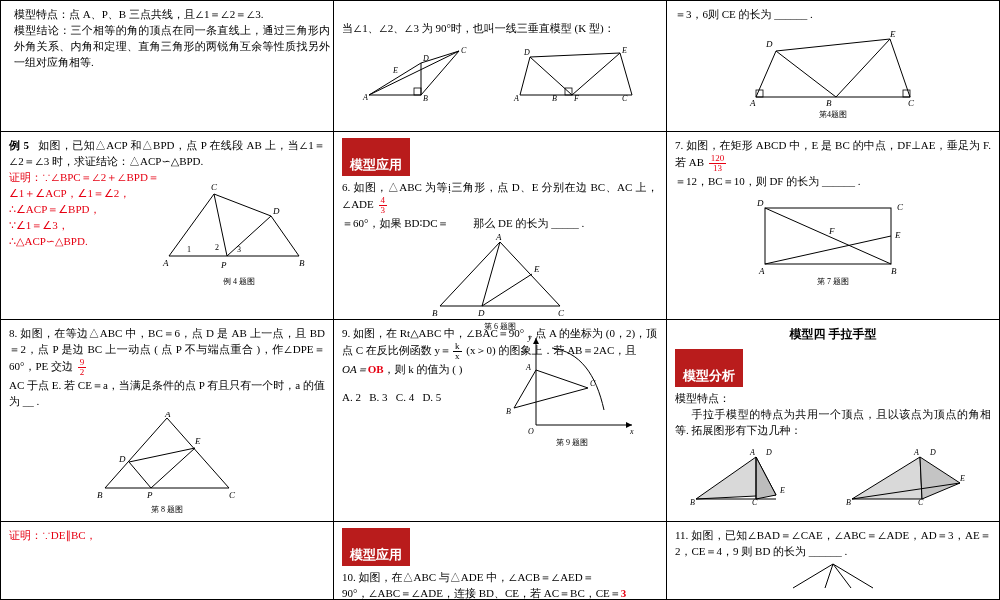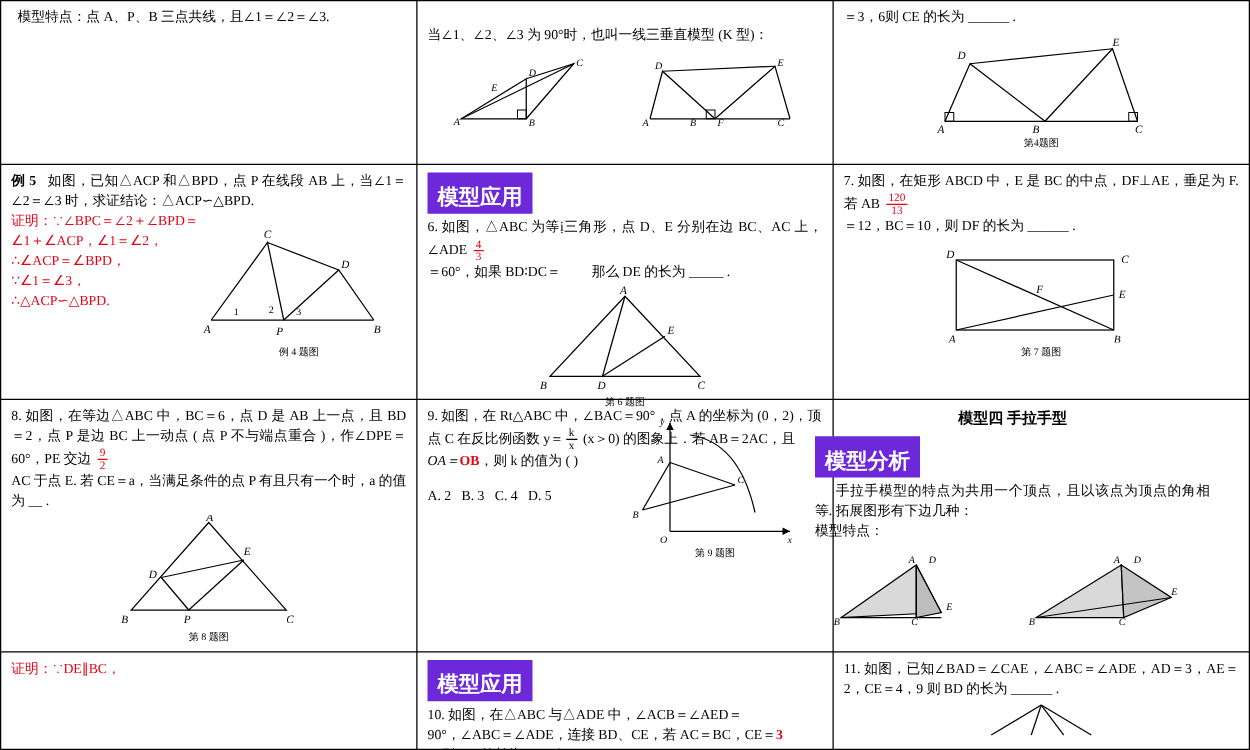--- a/index.html
+++ b/index.html
@@ -12,25 +12,25 @@
     overflow:hidden;
   }
   .page{position:relative;width:1000px;height:600px;}
   .vline{position:absolute;top:0;bottom:0;width:1px;background:#000;}
   .hline{position:absolute;left:0;right:0;height:1px;background:#000;}
   .cell{position:absolute;box-sizing:border-box;padding:6px 8px 4px 8px;}
   .txt{line-height:1.45;text-align:justify;}
   .red{color:#e60012;}
   .tag{
     display:inline-block;
-    background:#6d28d9;
+    background:#b91c1c;
     color:#fff;
     font-weight:bold;
-    font-size:17px;
-    padding:8px 8px 2px 8px;
+    font-size:13px;
+    padding:18px 8px 2px 8px;
     font-family:"Liberation Sans", sans-serif;
     position:relative;
   }
   .tagwrap{margin-bottom:4px;}
   .tag:after{
     content:"";
     position:absolute;
     right:-1px;top:0;bottom:0;width:0;
   }
   .figcap{font-size:8px;text-align:center;margin-top:2px;}
@@ -53,20 +53,21 @@
   <div class="hline" style="top:521px;"></div>
   <div class="hline" style="top:599px;"></div>
 
   <div class="vline" style="left:0;"></div>
   <div class="vline" style="left:333px;"></div>
   <div class="vline" style="left:666px;"></div>
   <div class="vline" style="left:999px;"></div>
 
   <div class="cell" style="left:6px;top:1px;width:332px;height:130px;">
     <div class="txt">模型特点：点 A、P、B 三点共线，且∠1＝∠2＝∠3.</div>
+    <div class="txt">模型结论：三个相等的角的顶点在同一条直线上，通过三角形内外角关系、内角和定理、直角三角形的两锐角互余等性质找另外一组对应角相等.</div>
   </div>
 
   <div class="cell" style="left:334px;top:1px;width:332px;height:130px;">
     <div style="height:14px;"></div>
     <div class="txt">当∠1、∠2、∠3 为 90°时，也叫一线三垂直模型 (K 型)：</div>
     <div style="display:flex;justify-content:space-around;margin-top:6px;">
       <svg width="120" height="58">
         <polygon points="10,52 62,52 62,20" fill="none" stroke="#000" stroke-width="1"></polygon>
         <polyline points="62,20 100,8 62,52" fill="none" stroke="#000" stroke-width="1"></polyline>
         <line x1="10" y1="52" x2="100" y2="8" stroke="#000" stroke-width="1"></line>
@@ -258,25 +259,25 @@
           <text x="36" y="104" font-size="8" font-style="italic">O</text>
           <text x="34" y="40" font-size="8" font-style="italic">A</text>
           <text x="14" y="84" font-size="8" font-style="italic">B</text>
           <text x="98" y="56" font-size="8" font-style="italic">C</text>
         </svg>
         <div class="figcap">第 9 题图</div>
       </div>
     </div>
   </div>
 
-  <div class="cell" style="left:644px;top:320px;width:332px;height:201px;">
+  <div class="cell" style="left:667px;top:320px;width:332px;height:201px;">
     <div class="modeltitle">模型四  手拉手型</div>
     <div class="tagwrap"><span class="tag">模型分析</span></div>
+    <div class="txt">模型特点：</div>
     <div class="txt" style="text-indent:1.5em;">手拉手模型的特点为共用一个顶点，且以该点为顶点的角相等. 拓展图形有下边几种：</div>
-    <div class="txt">模型特点：</div>
     <div style="display:flex;justify-content:space-around;margin-top:4px;">
       <svg width="140" height="62">
         <polygon points="12,56 72,14 92,52" fill="#d9d9d9" stroke="#000" stroke-width="1"></polygon>
         <polygon points="72,14 92,52 72,56" fill="#bdbdbd" stroke="#000" stroke-width="1"></polygon>
         <line x1="12" y1="56" x2="92" y2="56" stroke="#000" stroke-width="1"></line>
         <line x1="72" y1="14" x2="72" y2="56" stroke="#000" stroke-width="1"></line>
         <text x="66" y="12" font-size="8" font-style="italic">A</text>
         <text x="6" y="62" font-size="8" font-style="italic">B</text>
         <text x="68" y="62" font-size="8" font-style="italic">C</text>
         <text x="82" y="12" font-size="8" font-style="italic">D</text>

